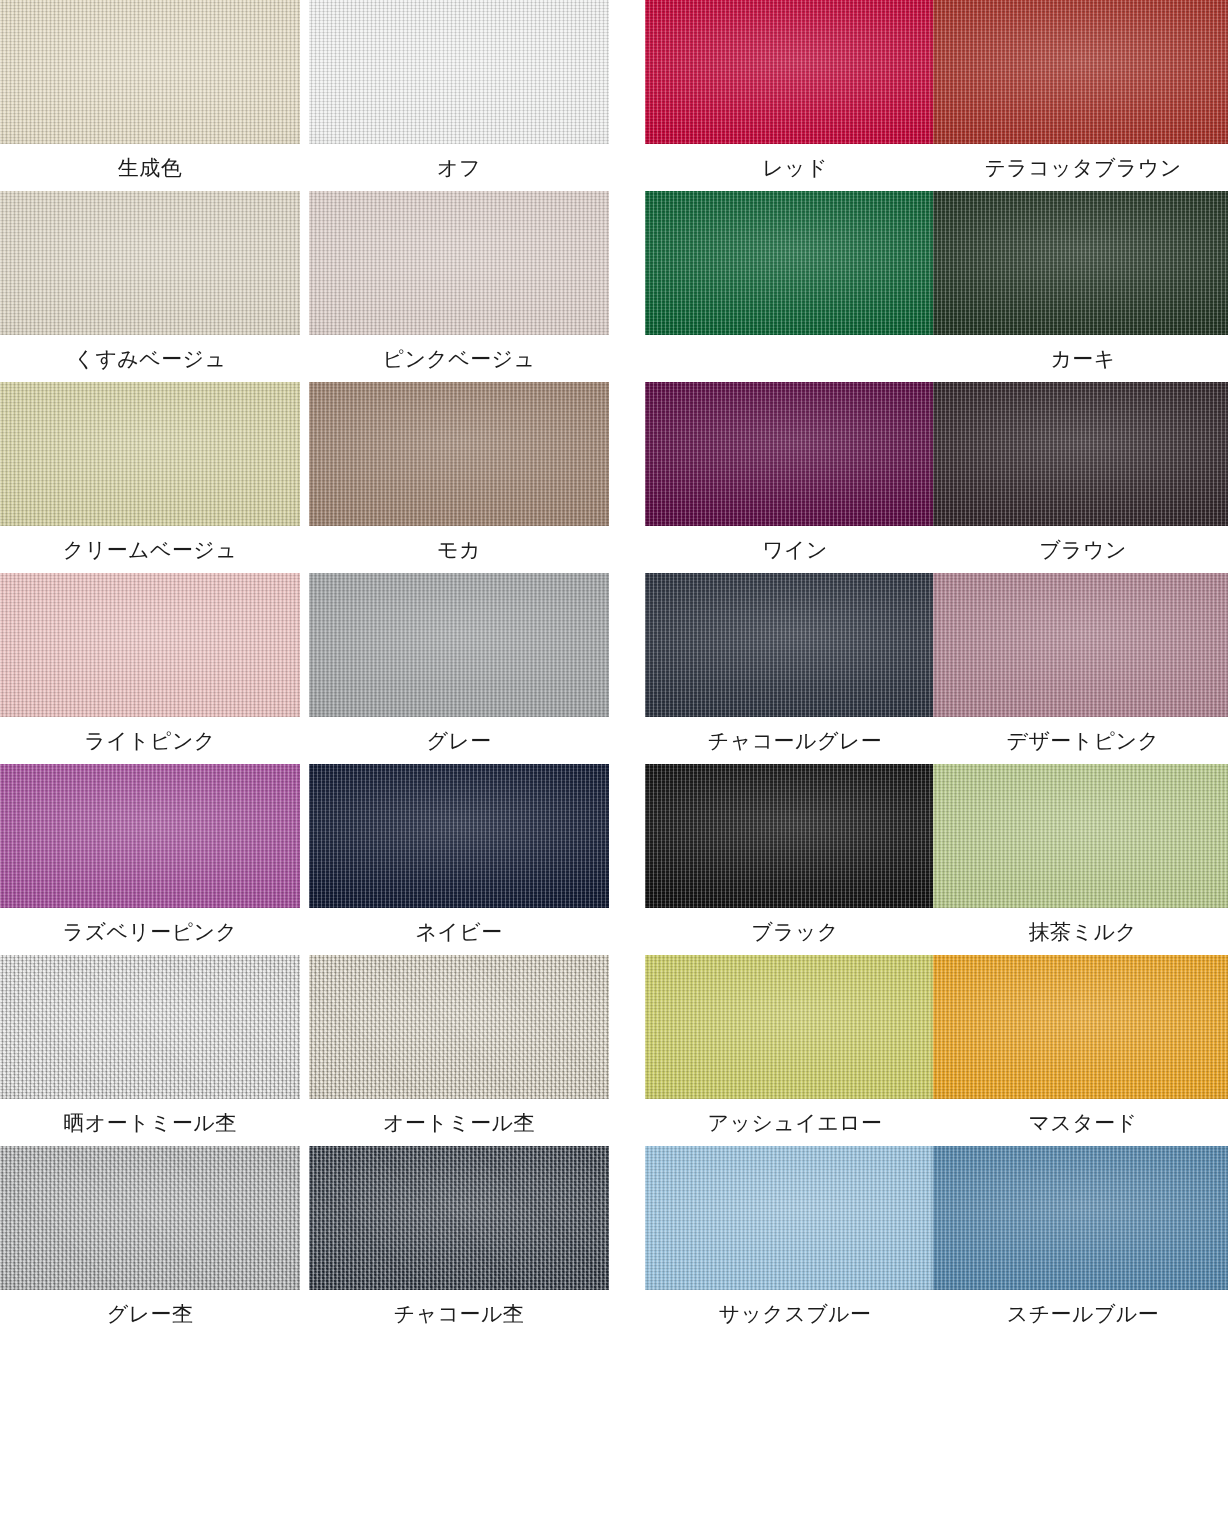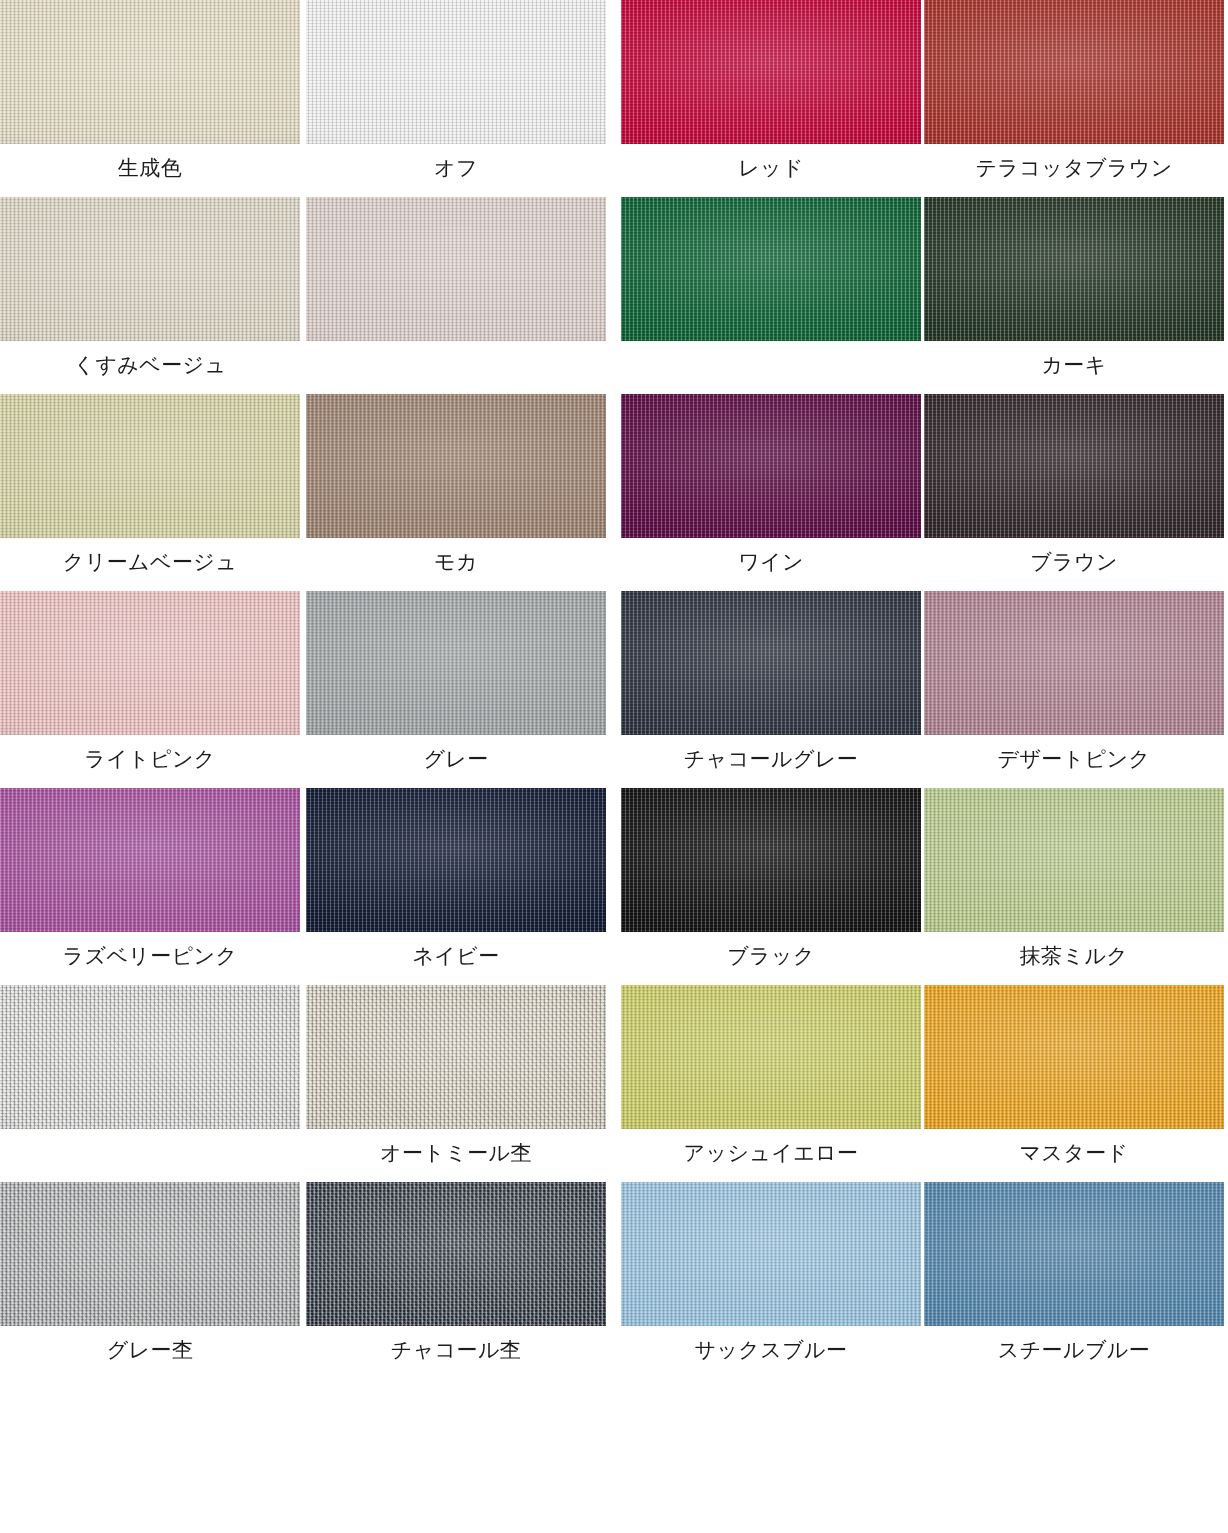--- a/index.html
+++ b/index.html
@@ -16,25 +16,24 @@
     overflow: hidden;
   }
 
   #swatch-grid {
     width: 1228px;
     display: grid;
     grid-template-columns: 300px 300px 300px 300px;
     column-gap: 9px;
     row-gap: 0px;
     justify-content: start;
-    gap: 6px;
-  }
-
-  
-  #swatch-grid > .swatch-cell:nth-child(4n+3) { margin-left: 9px; }
+  }
+
+  
+  #swatch-grid > .swatch-cell:nth-child(4n+3) { margin-left: 27px; }
   #swatch-grid > .swatch-cell:nth-child(4n+4) { margin-left: 6px; }
 
   .swatch-cell {
     width: 300px;
     height: 191px;
     display: flex;
     flex-direction: column;
     align-items: center;
   }
 
@@ -152,20 +151,21 @@
     <div class="swatch-cell">
       <div class="swatch-chip" style="background-color: rgb(168, 51, 42);"></div>
       <div class="swatch-label">テラコッタブラウン</div>
     </div>
     <div class="swatch-cell">
       <div class="swatch-chip" style="background-color: rgb(221, 214, 198);"></div>
       <div class="swatch-label">くすみベージュ</div>
     </div>
     <div class="swatch-cell">
       <div class="swatch-chip" style="background-color: rgb(221, 208, 203);"></div>
+      <div class="swatch-label">ピンクベージュ</div>
     </div>
     <div class="swatch-cell">
       <div class="swatch-chip" style="background-color: rgb(11, 99, 52);"></div>
     </div>
     <div class="swatch-cell">
       <div class="swatch-chip" style="background-color: rgb(35, 53, 36);"></div>
       <div class="swatch-label">カーキ</div>
     </div>
     <div class="swatch-cell">
       <div class="swatch-chip" style="background-color: rgb(214, 211, 166);"></div>
@@ -210,20 +210,21 @@
     <div class="swatch-cell">
       <div class="swatch-chip" style="background-color: rgb(17, 17, 17);"></div>
       <div class="swatch-label">ブラック</div>
     </div>
     <div class="swatch-cell">
       <div class="swatch-chip" style="background-color: rgb(185, 203, 143);"></div>
       <div class="swatch-label">抹茶ミルク</div>
     </div>
     <div class="swatch-cell">
       <div class="swatch-chip heather" style="background-color: rgb(226, 226, 225);"></div>
+      <div class="swatch-label">晒オートミール杢</div>
     </div>
     <div class="swatch-cell">
       <div class="swatch-chip heather" style="background-color: rgb(221, 214, 197);"></div>
       <div class="swatch-label">オートミール杢</div>
     </div>
     <div class="swatch-cell">
       <div class="swatch-chip" style="background-color: rgb(204, 206, 105);"></div>
       <div class="swatch-label">アッシュイエロー</div>
     </div>
     <div class="swatch-cell">

